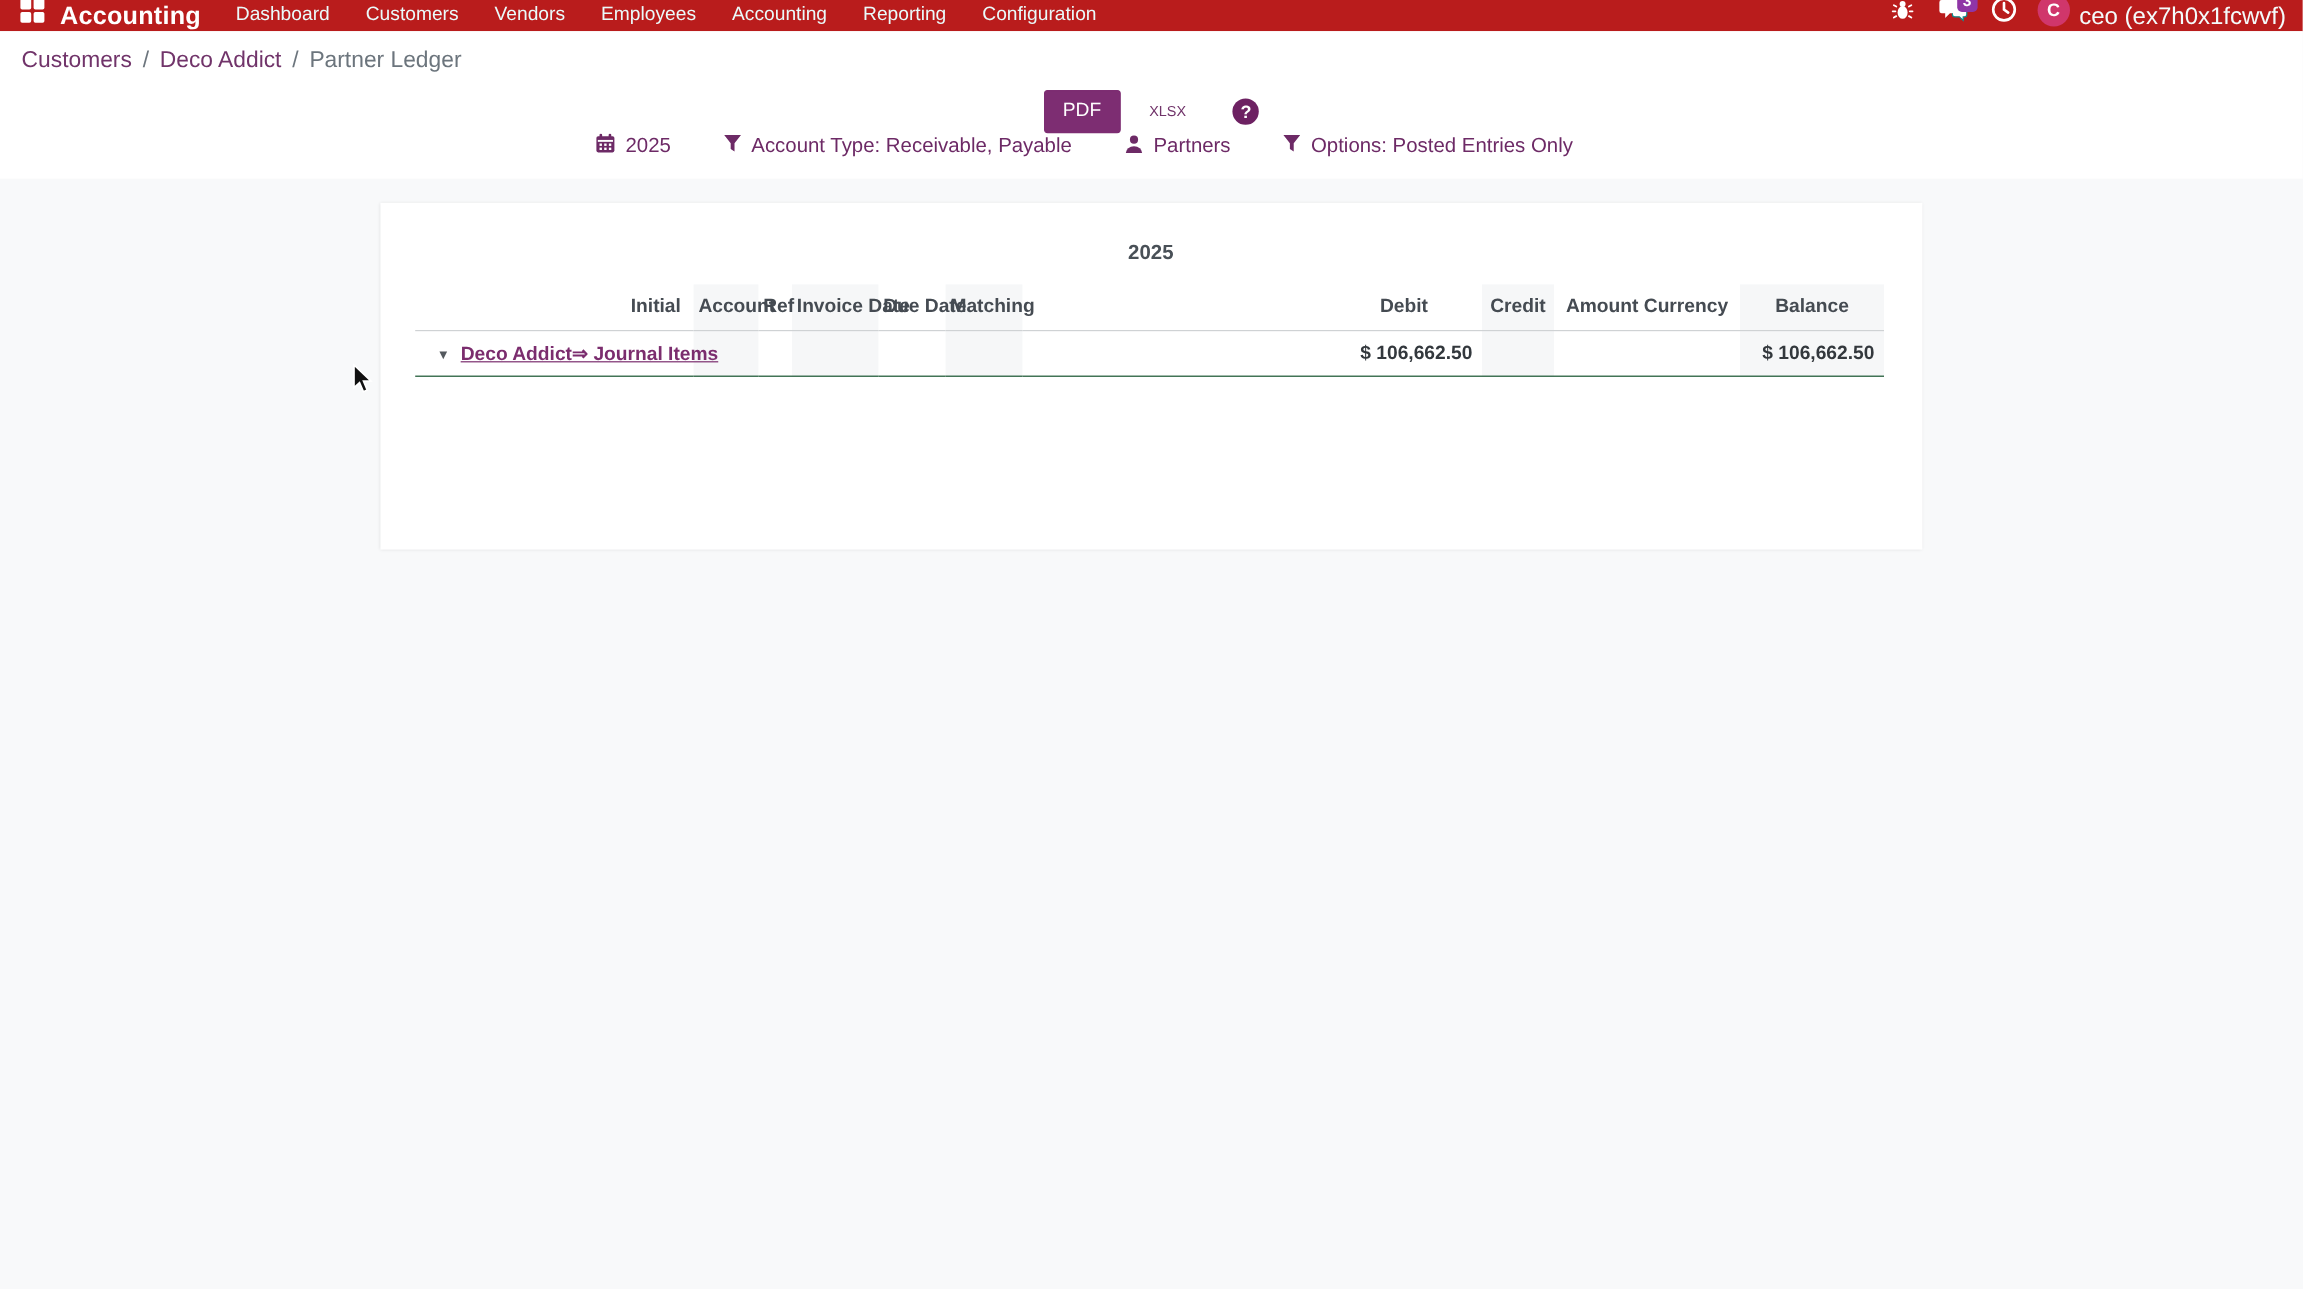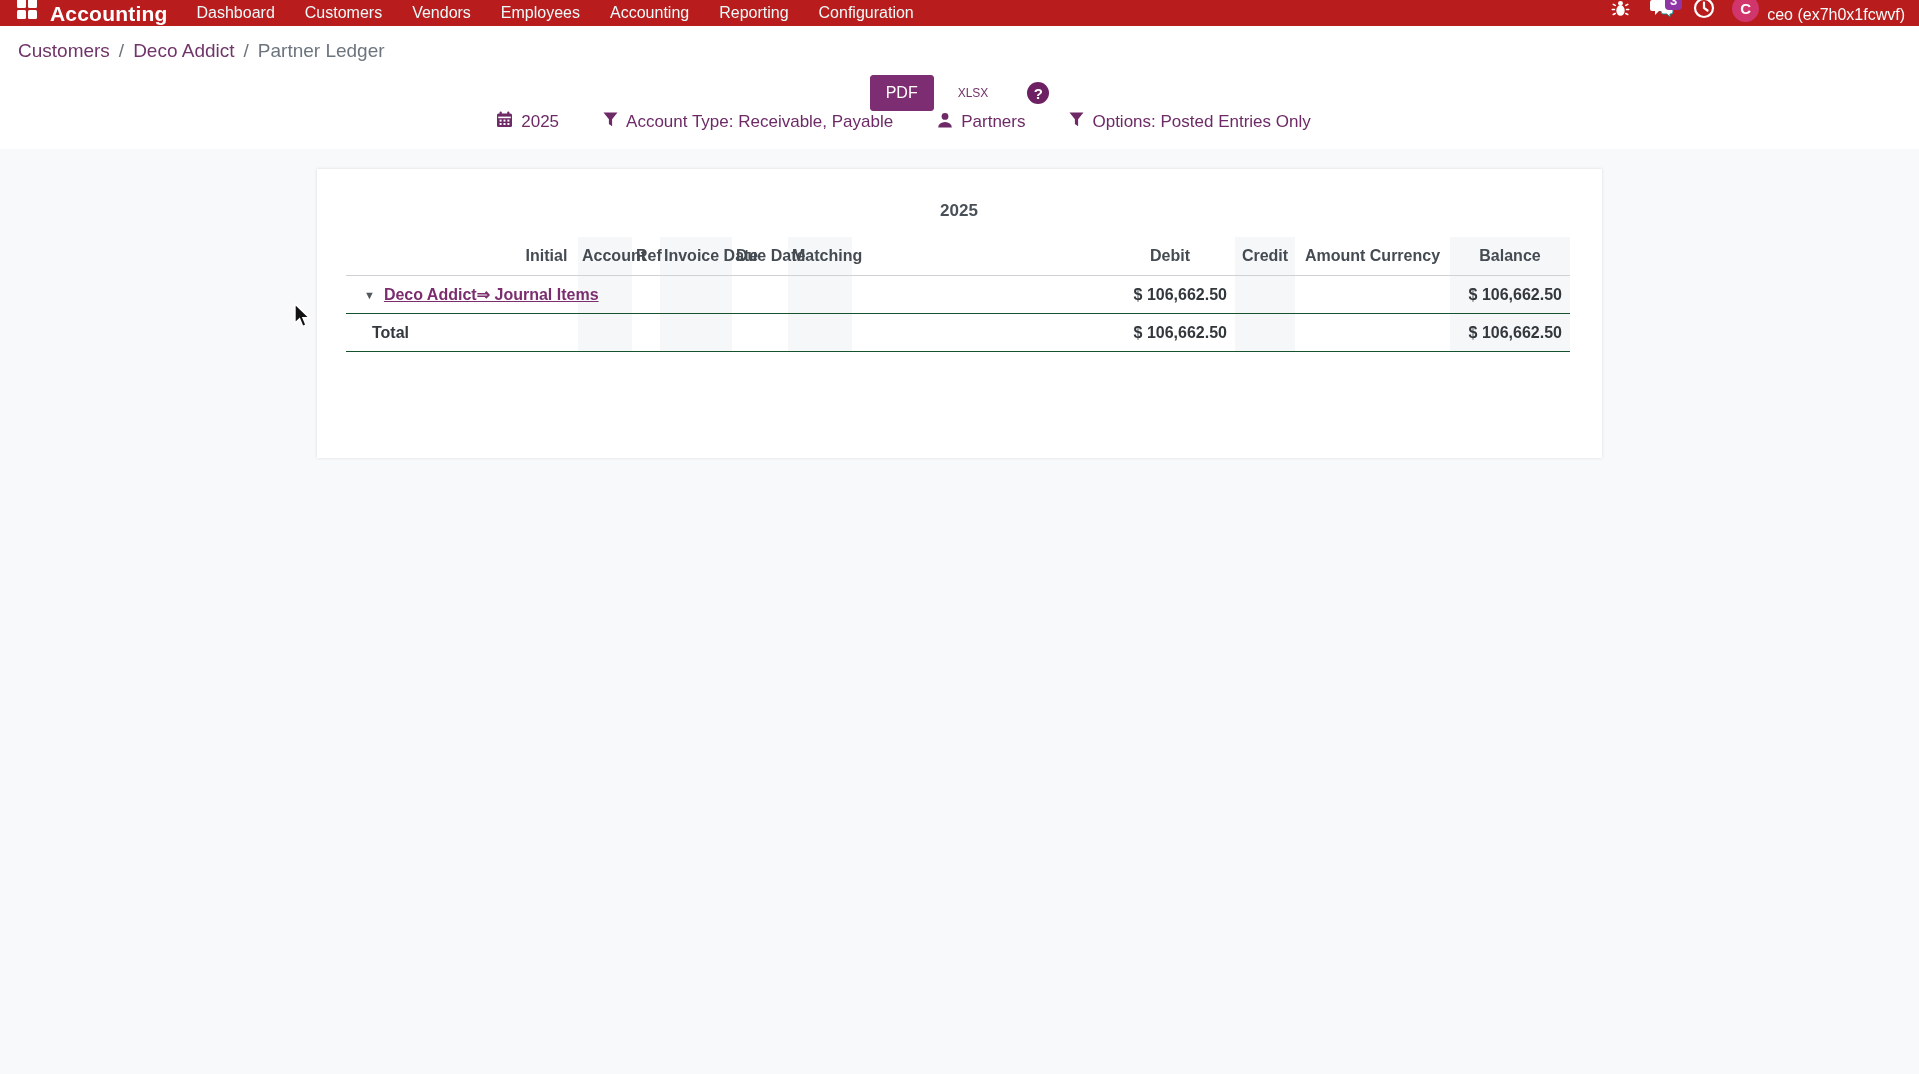--- a/index.html
+++ b/index.html
@@ -33,21 +33,21 @@
     min-width: 17px; height: 19px; padding: 0 4px;
     background: #8f35a6; color: #fff; font-size: 13px; font-weight: 700;
     border-radius: 4px; display: flex; align-items: center; justify-content: center;
   }
   .avatar {
     width: 27px; height: 27px; border-radius: 50%;
     background: #d0366b; color: #fff; font-size: 15px; font-weight: 700;
     display: flex; align-items: center; justify-content: center;
   }
   .user-area { display: flex; align-items: center; gap: 8px; cursor: pointer; padding-left: 4px; }
-  .user-name { font-size: 16px; color: #f4fbfb; white-space: nowrap; margin-top: 13px; }
+  .user-name { font-size: 20px; color: #f4fbfb; white-space: nowrap; margin-top: 13px; }
 
   
   .control-panel { background: #fff; padding: 14px 18px 16px 18px; }
   .breadcrumb { font-size: 19px; display: flex; align-items: center; gap: 9px; }
   .breadcrumb a { color: #71346a; text-decoration: none; cursor: pointer; }
   .breadcrumb .sep { color: #6c757d; }
   .breadcrumb .current { color: #6c757d; }
 
   .toolbar-row { margin-top: 13px; display: flex; align-items: center; justify-content: space-between; flex-direction: column; }
   .toolbar-left { display: flex; align-items: center; }
@@ -266,33 +266,20 @@
           <td></td>
           <td></td>
           <td></td>
           <td></td>
           <td></td>
           <td class="num">$ 106,662.50</td>
           <td class="num"></td>
           <td class="num"></td>
           <td class="num">$ 106,662.50</td>
         </tr>
-        <tr class="total">
-          <td class="label-cell indent-05" colspan="2">Total</td>
-          <td></td>
-          <td></td>
-          <td></td>
-          <td></td>
-          <td></td>
-          <td></td>
-          <td class="num">$ 106,662.50</td>
-          <td class="num"></td>
-          <td class="num"></td>
-          <td class="num">$ 106,662.50</td>
-        </tr>
       </tbody>
     </table>
   </div>
 </main>
 
 <div class="cursor">
   <svg width="22" height="26" viewBox="0 0 22 26">
     <path d="M2 1 L2 20 L6.6 15.8 L9.8 23.4 L13 22 L9.9 14.6 L16 14.4 Z" fill="#111" stroke="#fff" stroke-width="1.4"></path>
   </svg>
 </div>

